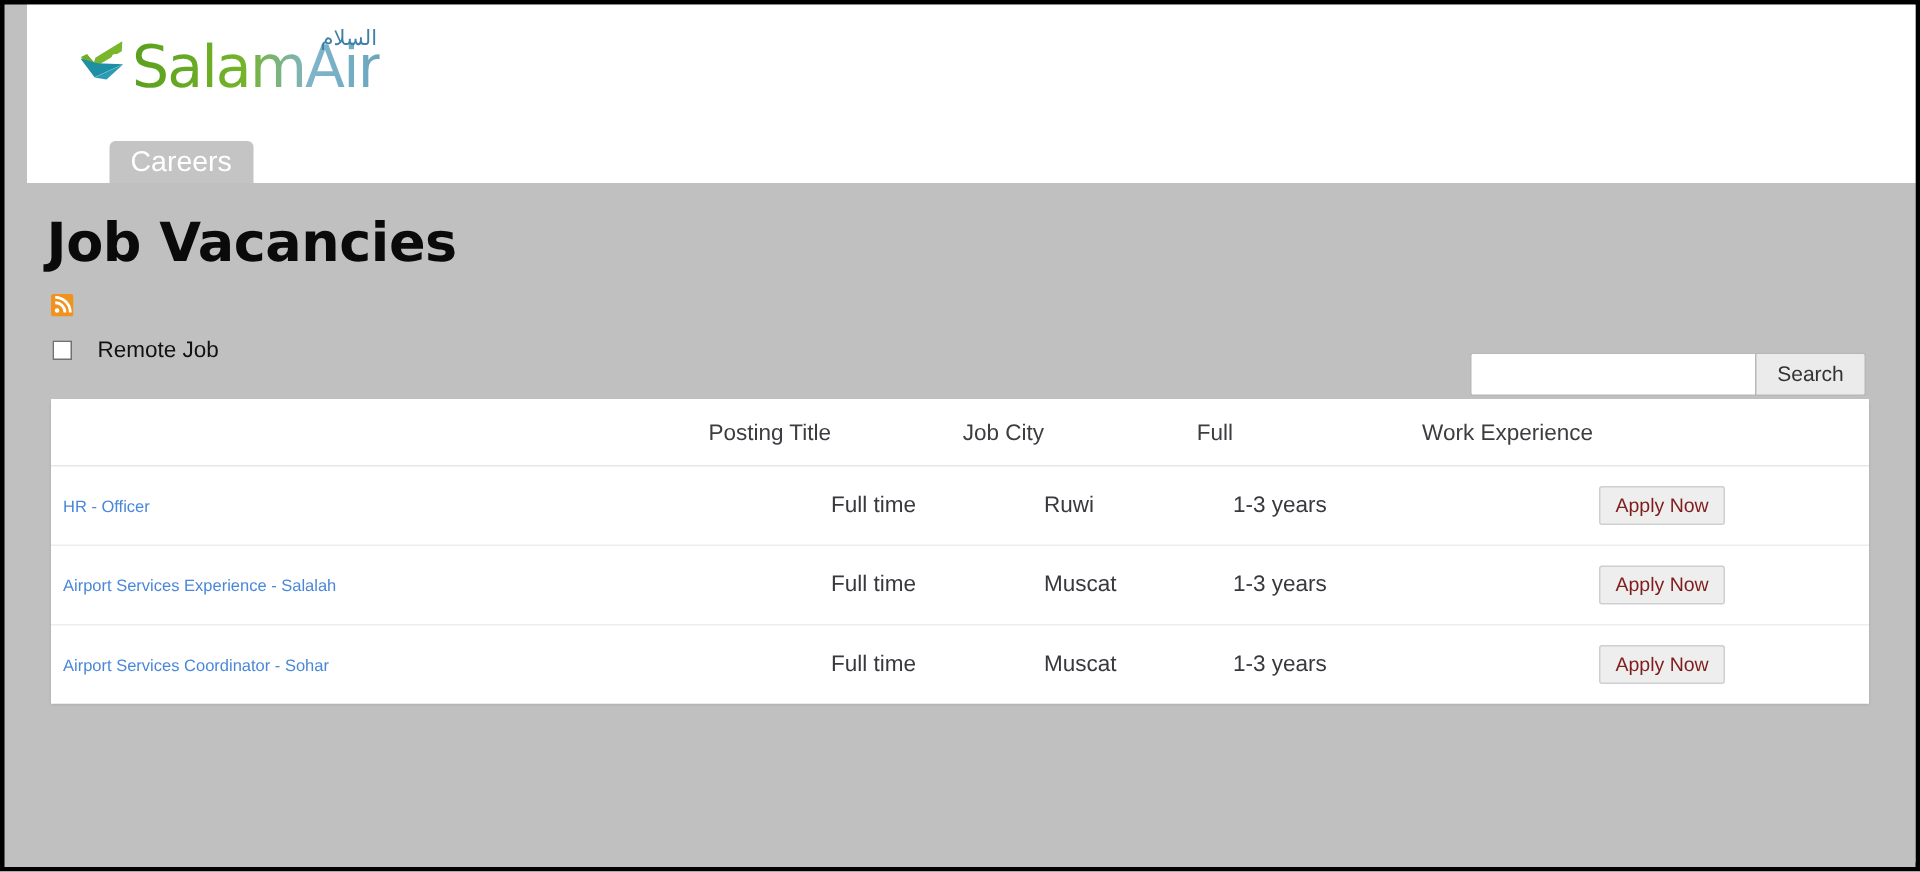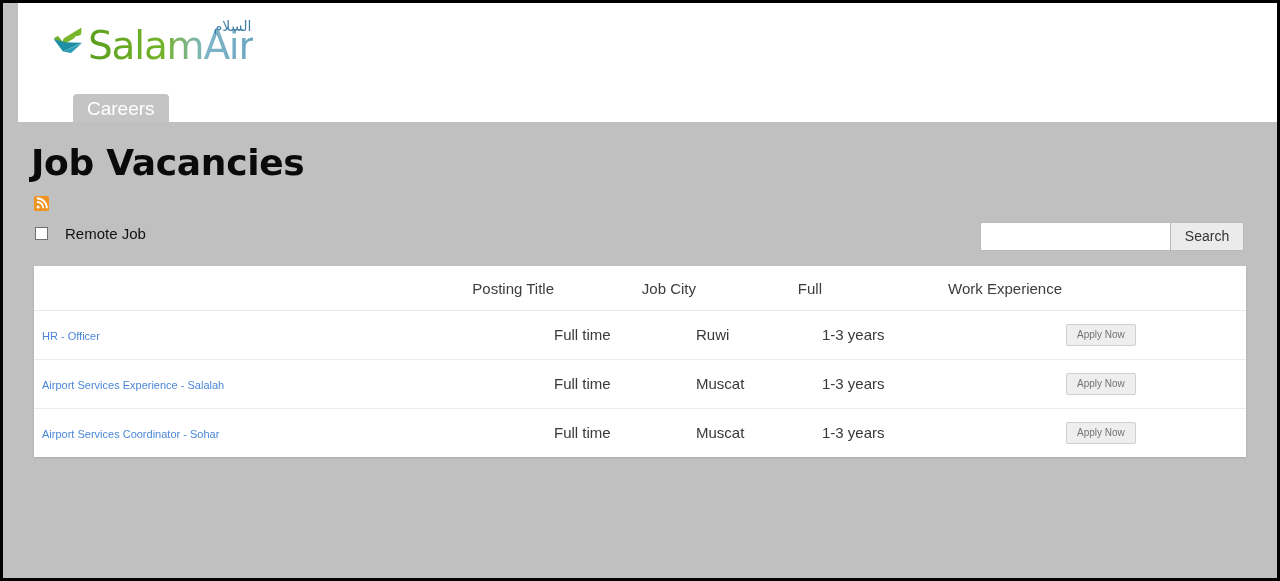--- a/index.html
+++ b/index.html
@@ -156,21 +156,21 @@
   .remote-label {
     font-size: 15px;
     color: #111111;
     line-height: 1;
     cursor: pointer;
   }
 
   .search-wrap {
     position: absolute;
     right: 36px;
-    top: 4px;
+    top: 17px;
     display: flex;
     align-items: flex-end;
     height: 29px;
   }
   .search-input {
     width: 190px;
     height: 29px;
     border: 1px solid #b9b9b9;
     border-right: none;
     background: #ffffff;
@@ -232,23 +232,23 @@
   .job-link {
     color: #4a87d8;
     text-decoration: none;
     font-size: 11px;
     cursor: pointer;
   }
 
   .apply-btn {
     border: 1px solid #cfcfcf;
     background: #eeeeee;
-    color: #737373;
+    color: #7f1d1d;
     font-family: "Liberation Sans", sans-serif;
-    font-size: 10px;
+    font-size: 13px;
     padding: 4px 10px 5px 10px;
     cursor: pointer;
     border-radius: 2px;
     white-space: nowrap;
   }
   .action-cell { text-align: left; padding-left: 4px !important; }
 </style>
 </head>
 <body>
 

